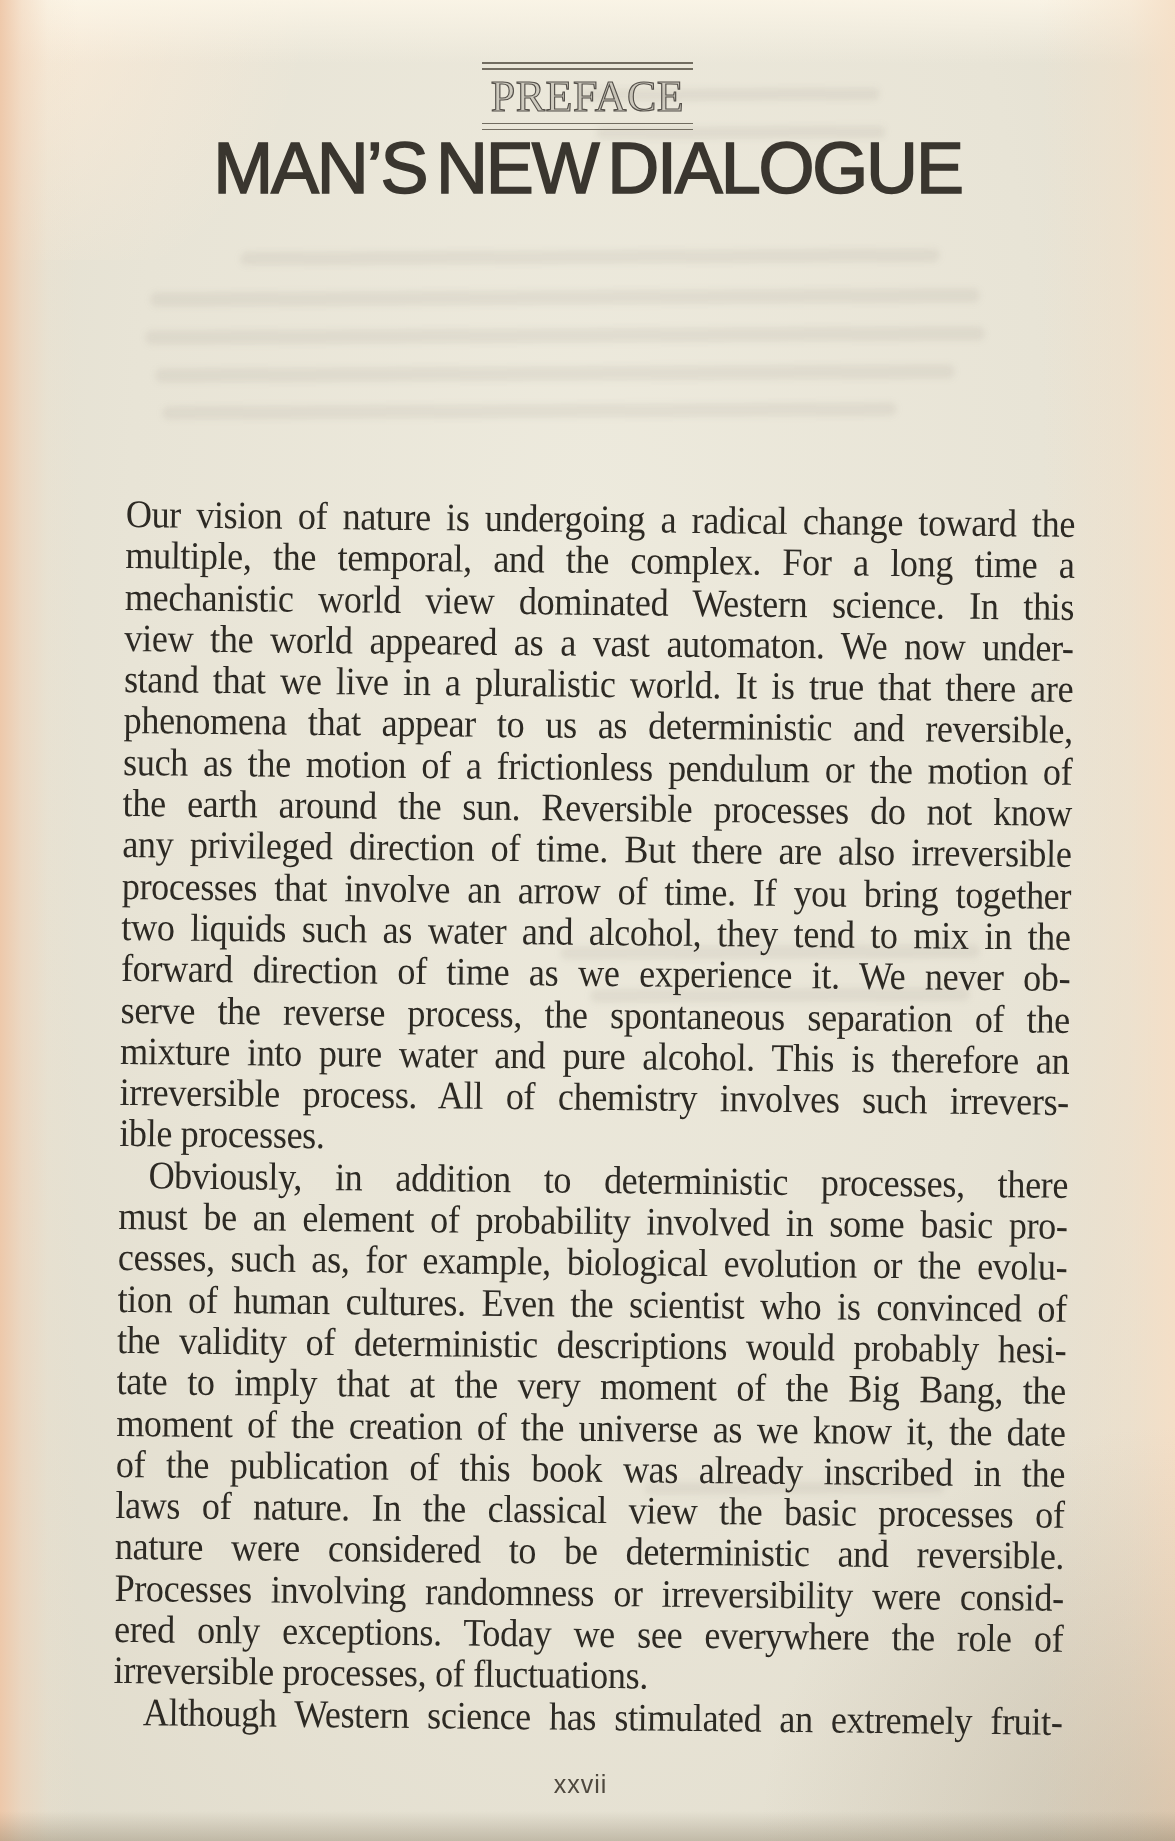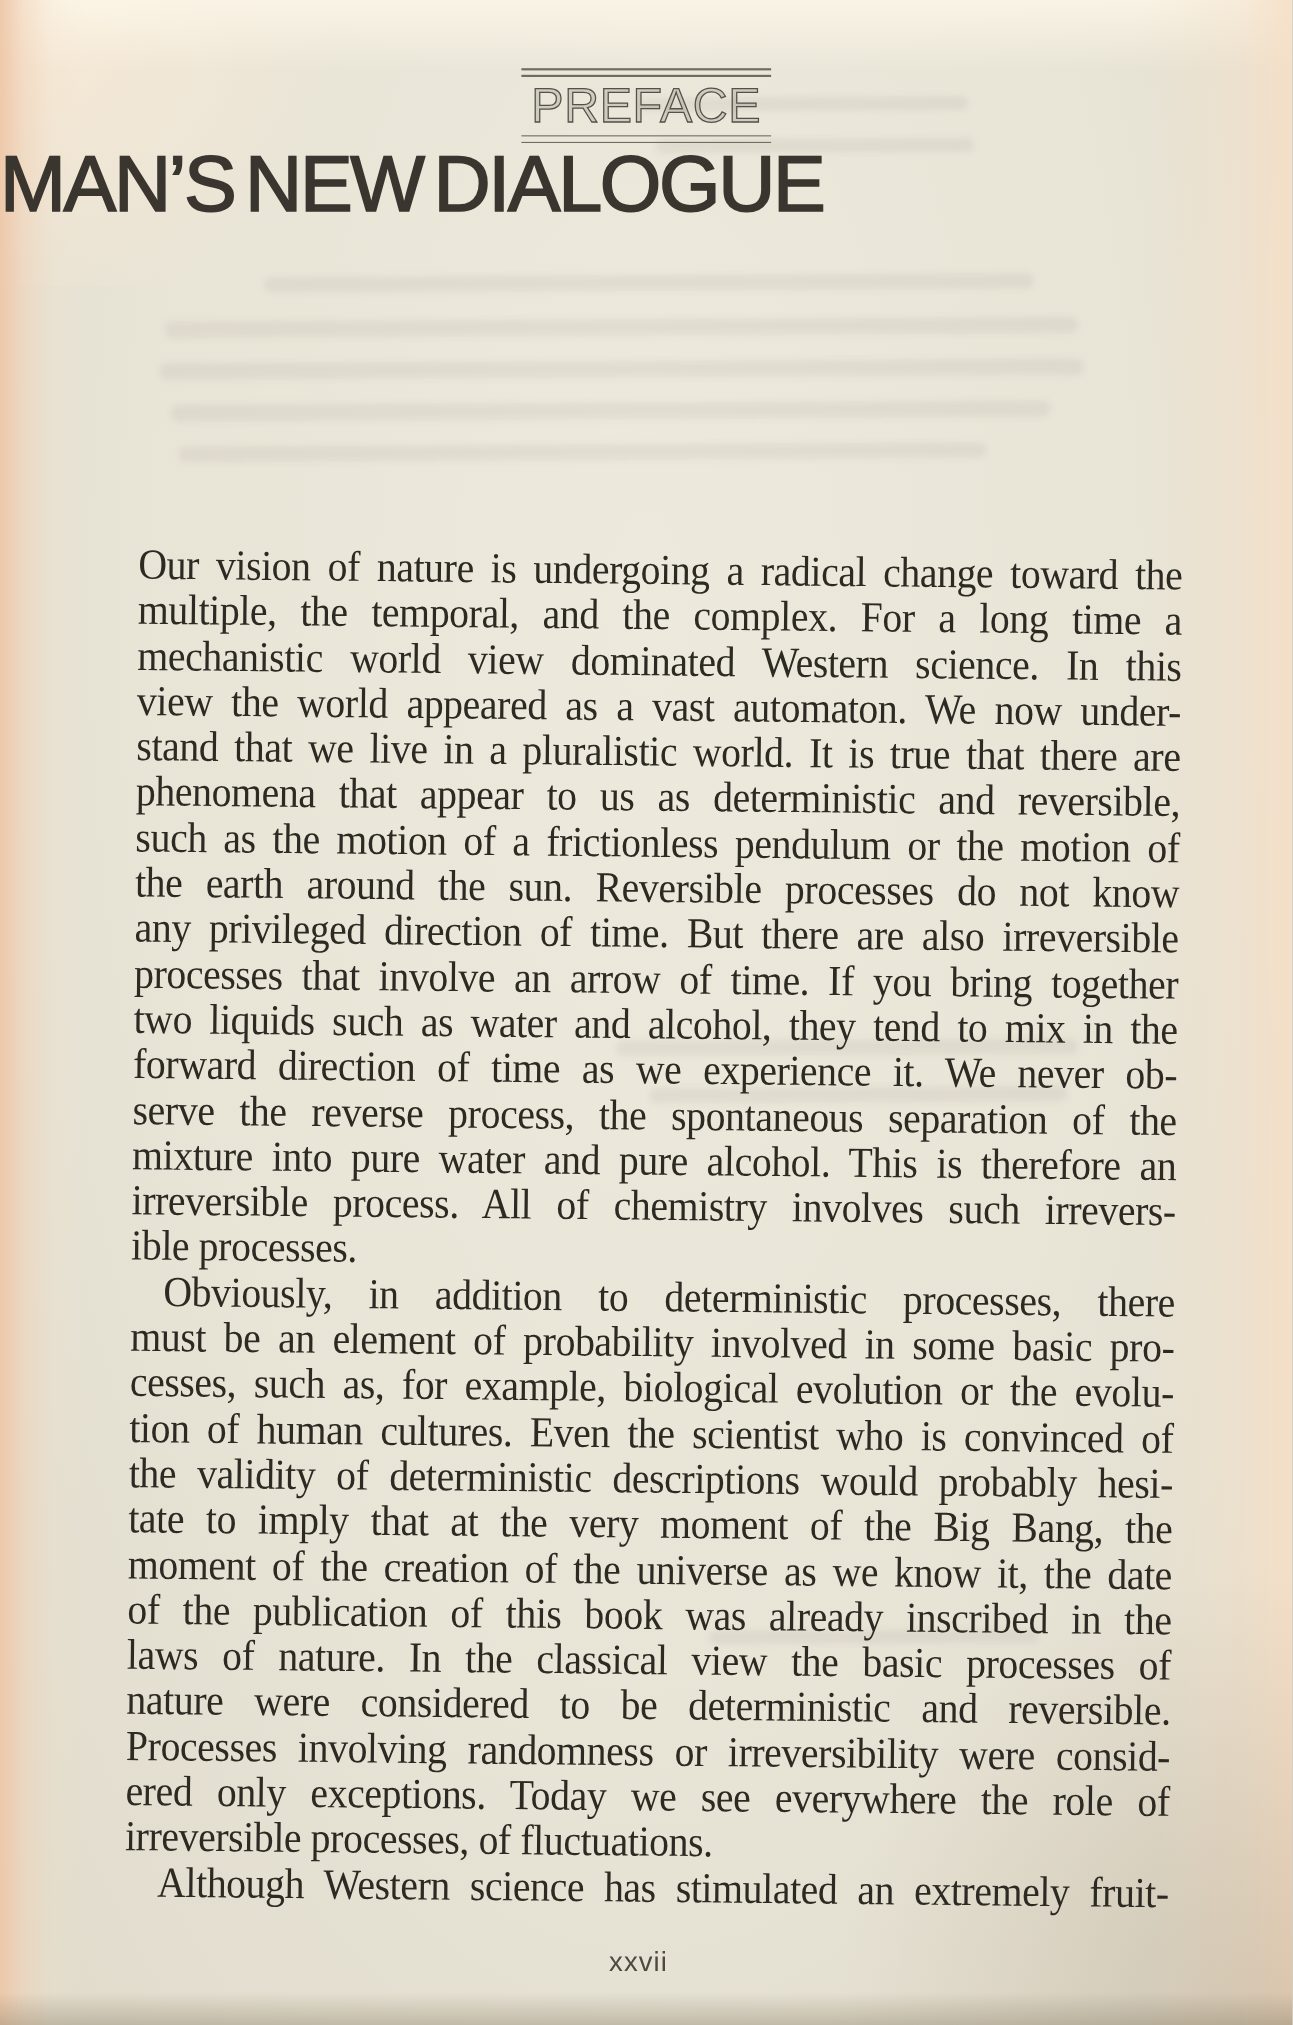--- a/index.html
+++ b/index.html
@@ -26,29 +26,29 @@
   
   .ghost{position:absolute;background:rgba(124,121,106,0.10);filter:blur(3px);
     border-radius:7px;transform:rotate(-0.3deg);pointer-events:none;}
   
   .kicker-block{position:absolute;left:0;right:0;top:62px;text-align:center;}
   .kicker-inner{display:inline-block;}
   .kicker-rule{height:1.6px;background:#716c60;margin:0 0 4.5px 0;}
   .kicker-rule.rb{margin:4.5px 0 0 0;}
   .kicker-word{
     display:block;margin:7px 0 6px 0;padding:0 9px;
-    font-family:Liberation Sans, sans-serif;
+    font-family:Liberation Serif, serif;
     font-size:44px;line-height:40px;letter-spacing:0.5px;
     color:rgba(84,80,73,0.18);
     -webkit-text-stroke:1.15px #54504a;
   }
   @supports not (-webkit-text-stroke: 1px #000){ .kicker-word{color:#55514a;} }
   
   .title{
-    position:absolute;left:0;right:0;top:136px;
+    position:absolute;left:0;right:0;top:136px;text-align:center;
     font-family:"Liberation Sans","DejaVu Sans",sans-serif;
     font-size:72px;line-height:64px;font-weight:400;
     letter-spacing:-2.2px;word-spacing:-8px;
     color:#3a362f;
     -webkit-text-stroke:1.5px #3a362f;
     text-shadow:0 0 1px rgba(58,54,47,0.55);
   }
   
   .body-text{
     position:absolute;left:126px;top:493px;width:1024px;

